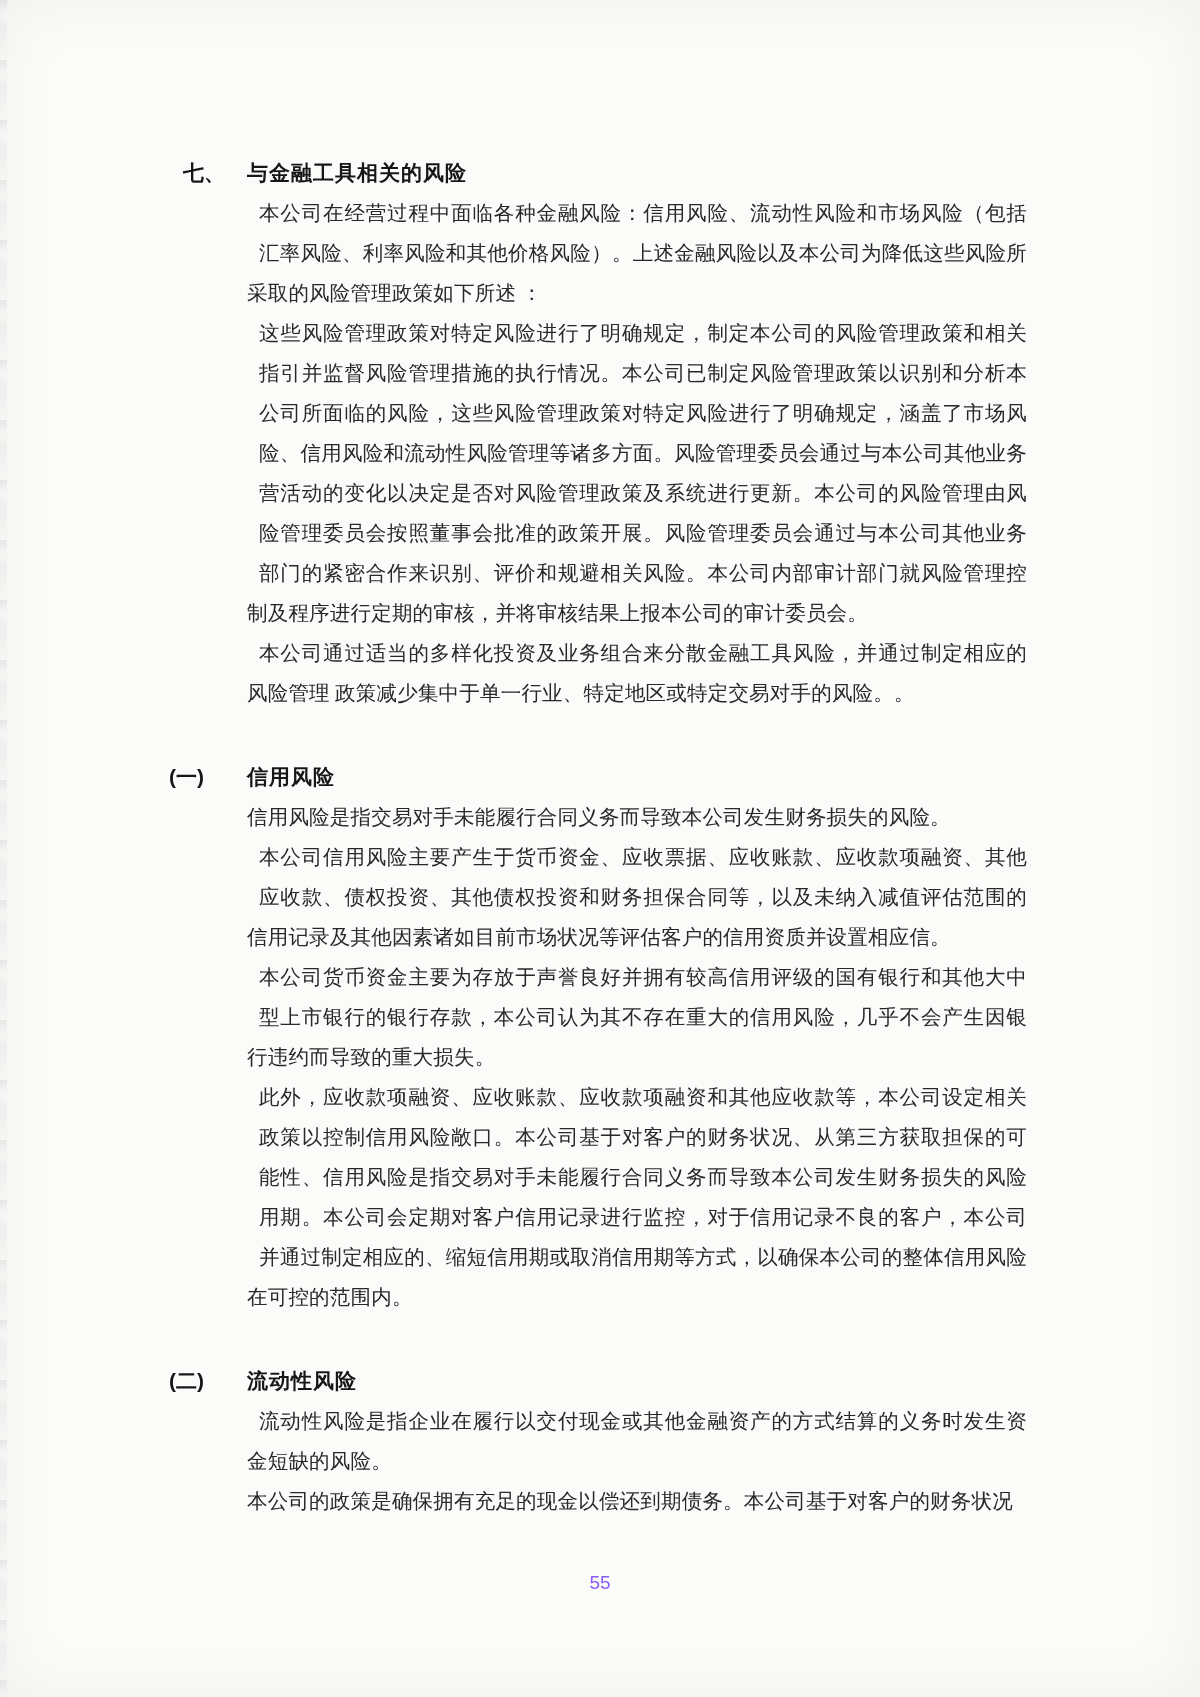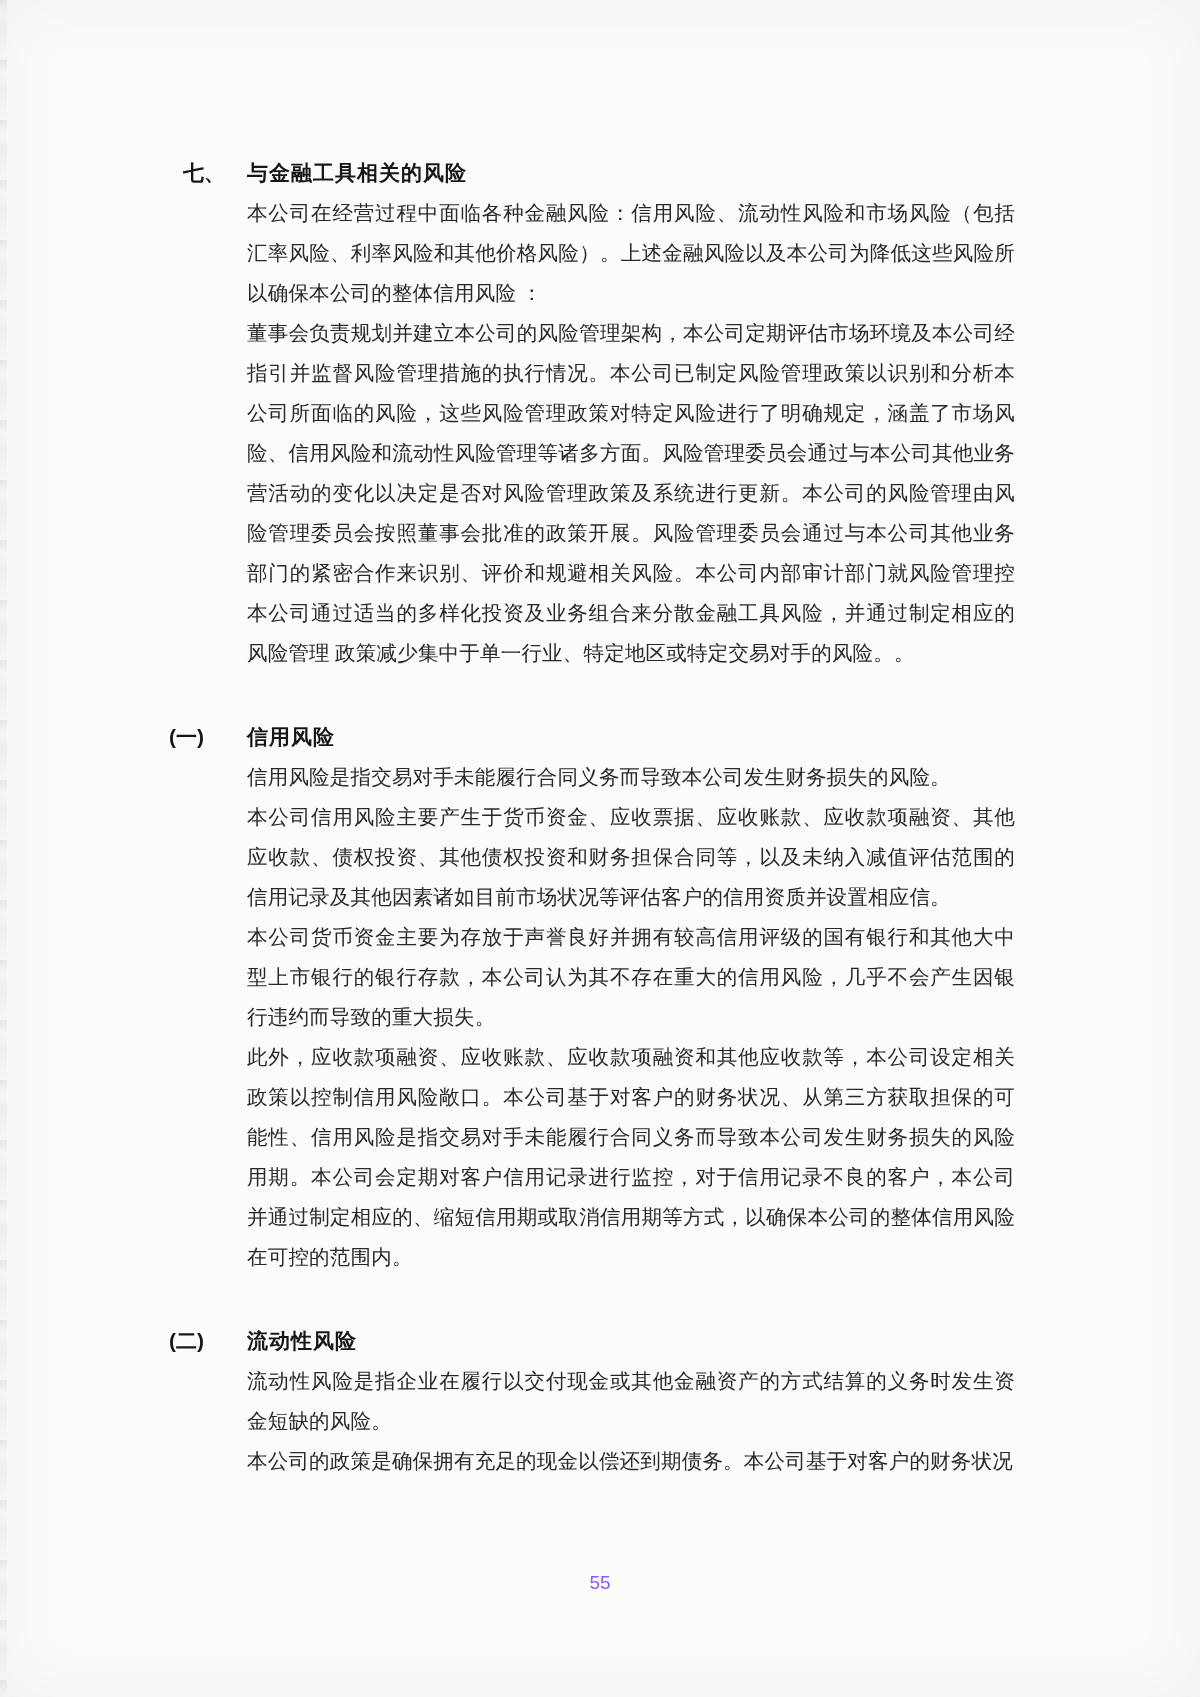--- a/index.html
+++ b/index.html
@@ -41,21 +41,21 @@
   .line {
     width:768px;
     font-size:20.5px;
     line-height:40px;
     letter-spacing:0.2px;
     text-align:justify;
     text-justify:inter-ideograph;
     color:#282828;
     white-space:pre-wrap;
   }
-  .line.fill { text-align-last:justify; }
+  .line.fill { text-align-last:justify;margin-left:12px; }
   .footer {
     position:absolute; left:0; top:1572px; width:100%;
     text-align:center;
     font-family:"Liberation Sans","DejaVu Sans",sans-serif;
     font-size:19px;
     color:#8b5cf6;
   }
 </style>
 </head>
 <body>
@@ -64,30 +64,31 @@
   <div class="scan-edge"></div>
   <div class="content">
       <div class="section">
         <div class="heading">
           <span class="label">七、</span>
           <span class="title">与金融工具相关的风险</span>
         </div>
         <div class="paragraph">
           <div class="line fill">本公司在经营过程中面临各种金融风险：信用风险、流动性风险和市场风险（包括</div>
           <div class="line fill">汇率风险、利率风险和其他价格风险）。上述金融风险以及本公司为降低这些风险所</div>
-          <div class="line">以确保本公司的整体信用风险 ：</div>
+          <div class="line">采取的风险管理政策如下所述 ：</div>
         </div>
         <div class="paragraph">
-          <div class="line fill">董事会负责规划并建立本公司的风险管理架构，本公司定期评估市场环境及本公司经</div>
+          <div class="line fill">这些风险管理政策对特定风险进行了明确规定，制定本公司的风险管理政策和相关</div>
           <div class="line fill">指引并监督风险管理措施的执行情况。本公司已制定风险管理政策以识别和分析本</div>
           <div class="line fill">公司所面临的风险，这些风险管理政策对特定风险进行了明确规定，涵盖了市场风</div>
           <div class="line fill">险、信用风险和流动性风险管理等诸多方面。风险管理委员会通过与本公司其他业务</div>
           <div class="line fill">营活动的变化以决定是否对风险管理政策及系统进行更新。本公司的风险管理由风</div>
           <div class="line fill">险管理委员会按照董事会批准的政策开展。风险管理委员会通过与本公司其他业务</div>
           <div class="line fill">部门的紧密合作来识别、评价和规避相关风险。本公司内部审计部门就风险管理控</div>
+          <div class="line">制及程序进行定期的审核，并将审核结果上报本公司的审计委员会。</div>
         </div>
         <div class="paragraph">
           <div class="line fill">本公司通过适当的多样化投资及业务组合来分散金融工具风险，并通过制定相应的</div>
           <div class="line">风险管理 政策减少集中于单一行业、特定地区或特定交易对手的风险。。</div>
         </div>
       </div>
       <div class="section">
         <div class="heading">
           <span class="label paren">(一)</span>
           <span class="title">信用风险</span>

